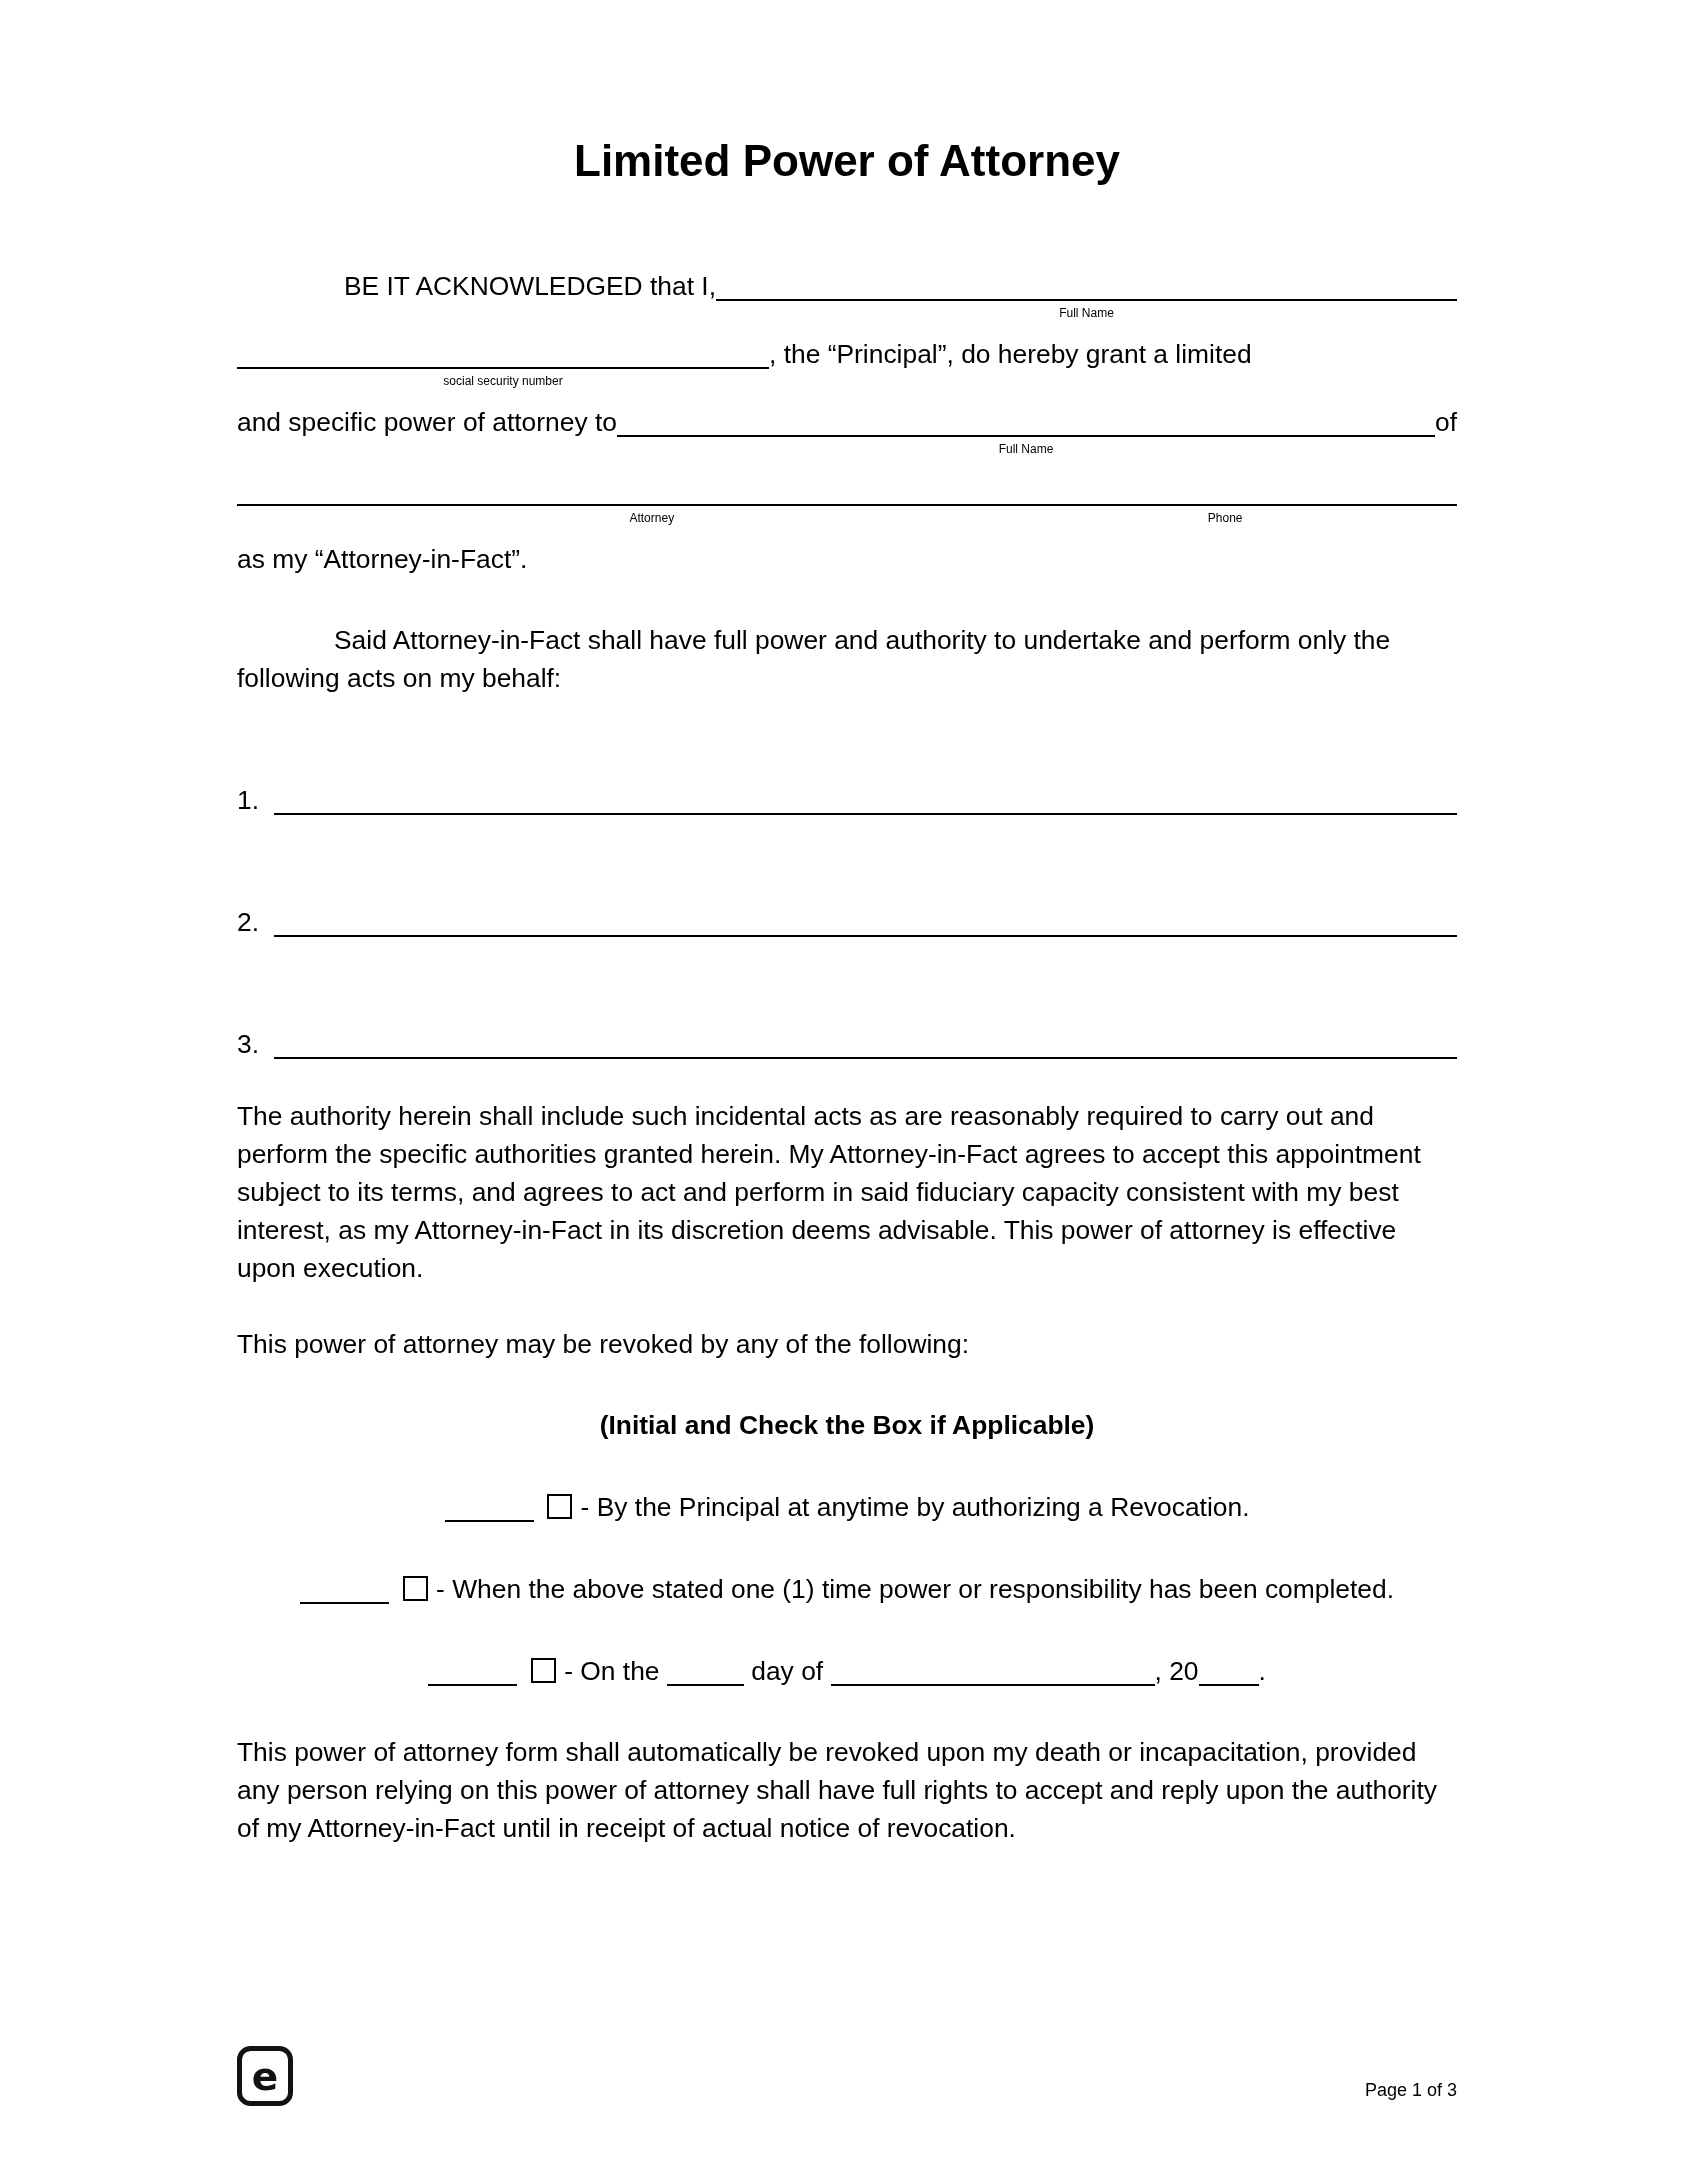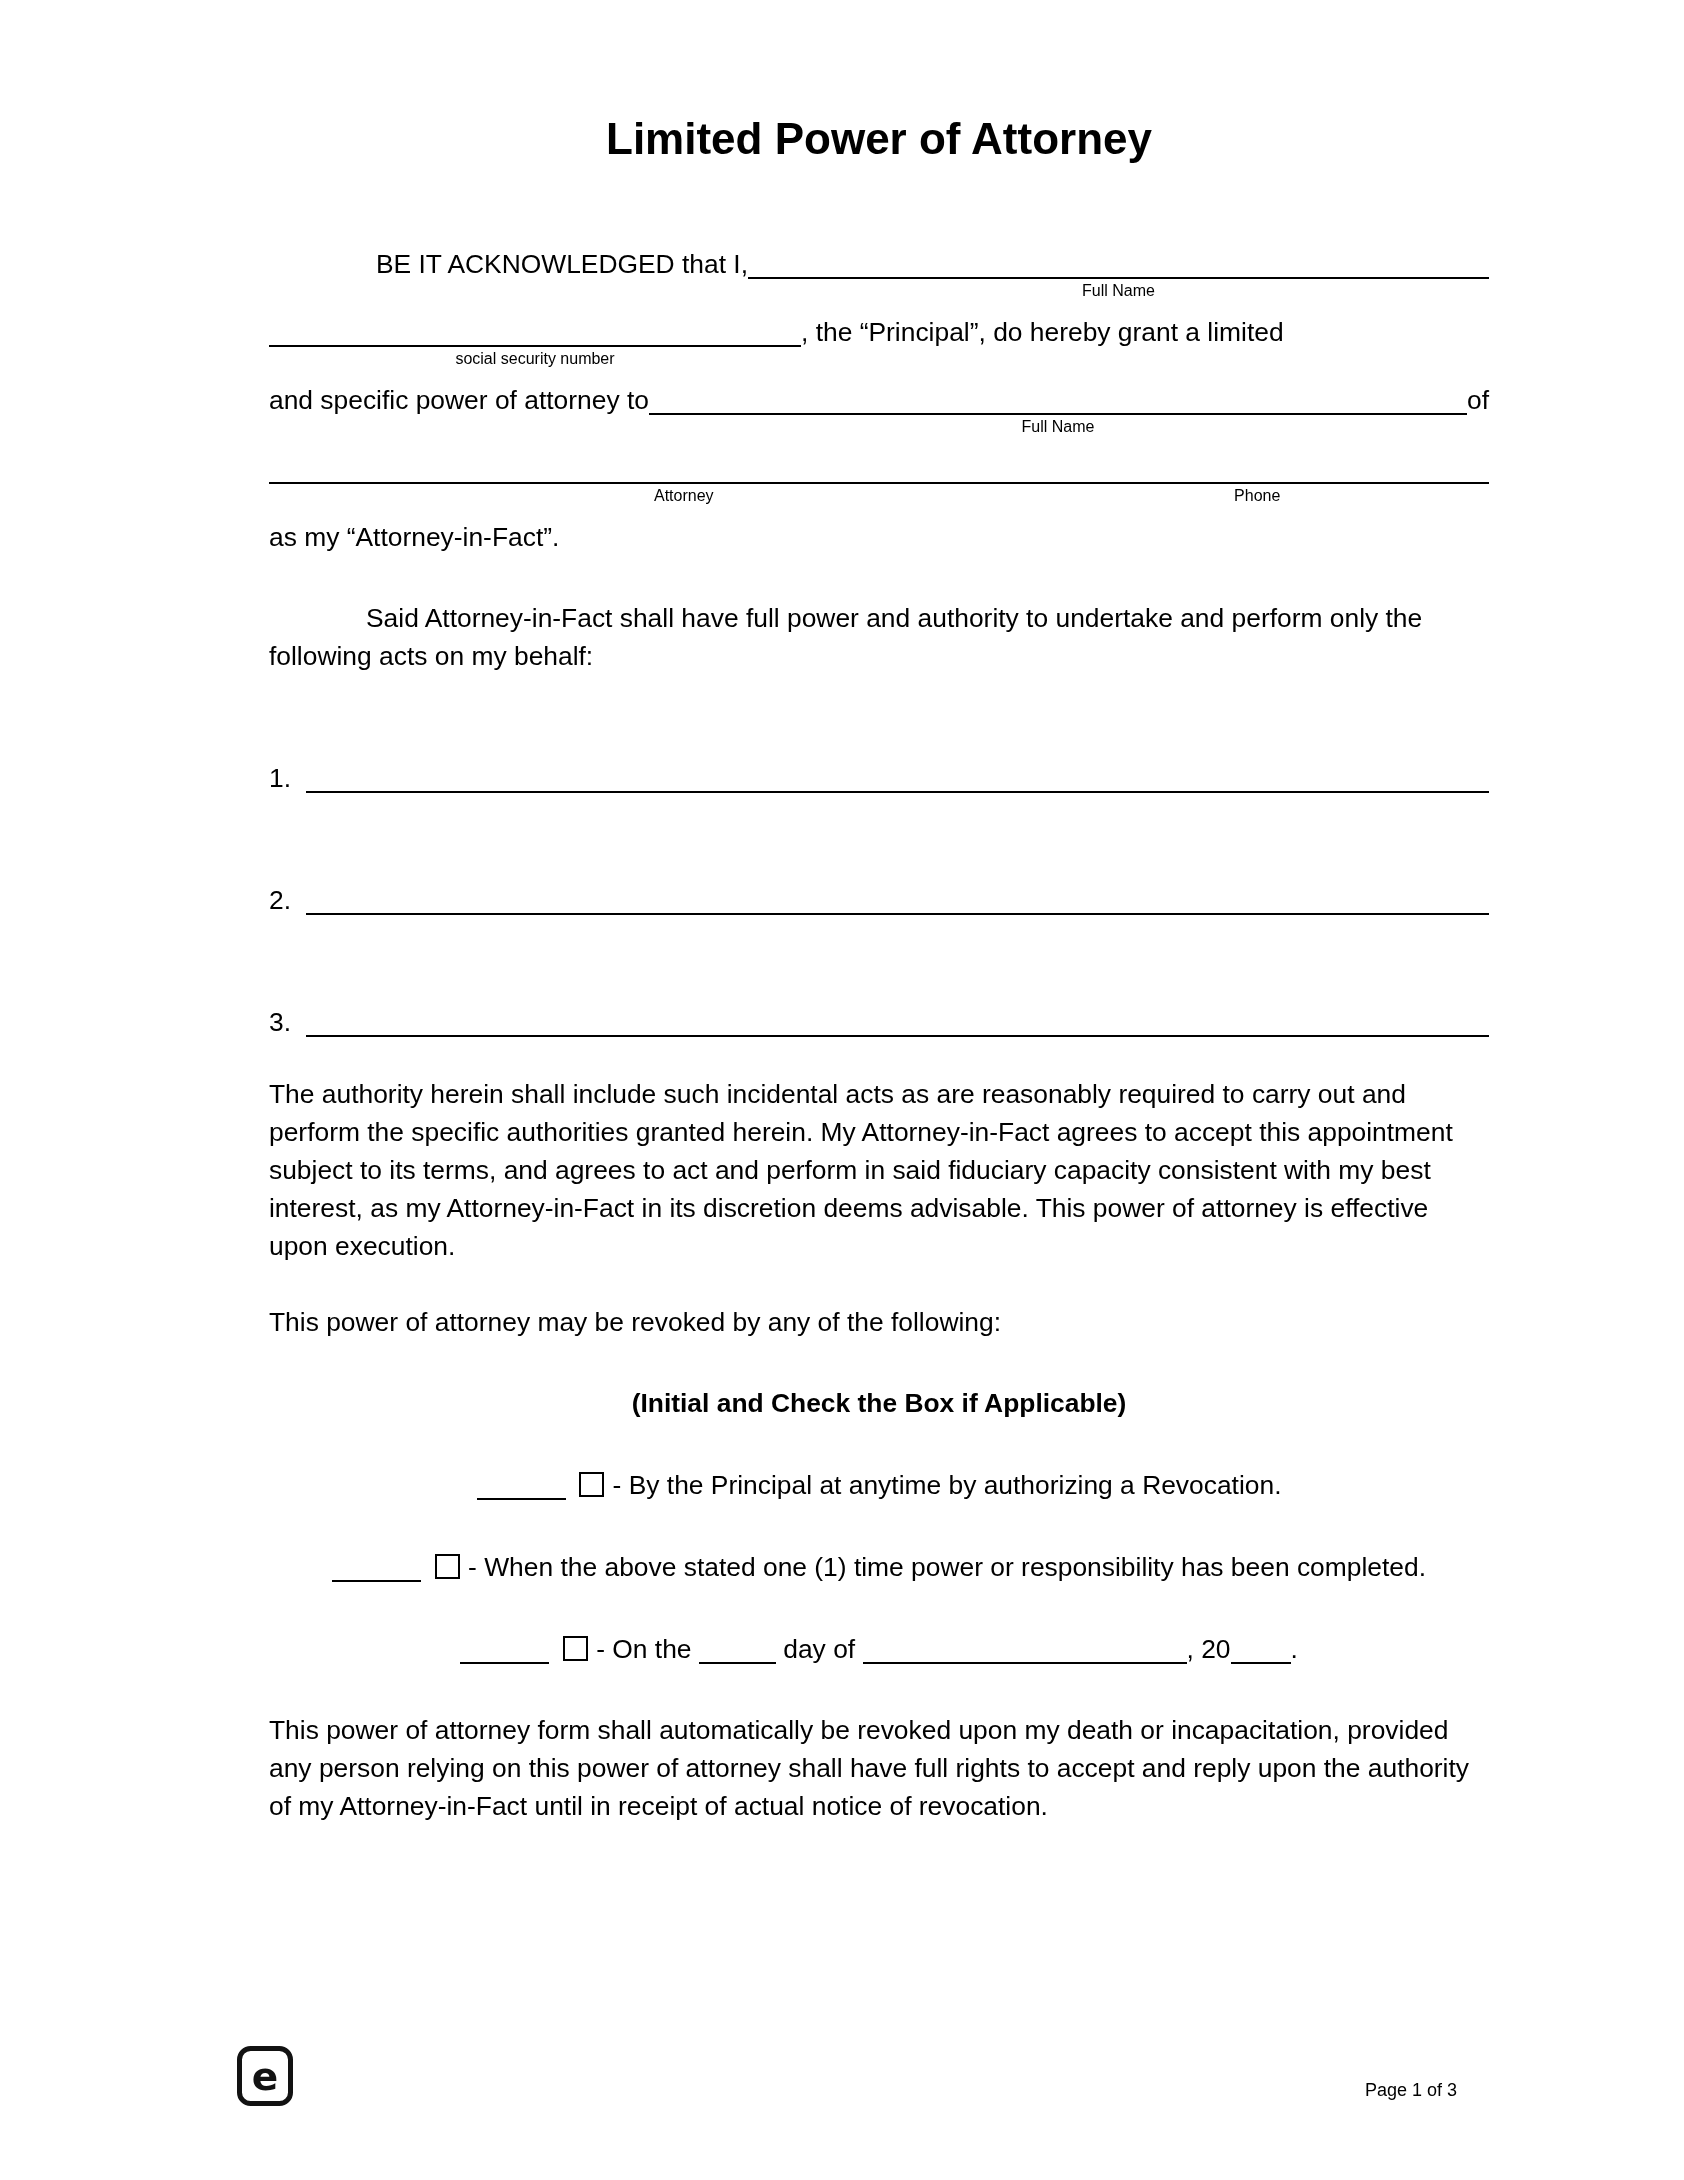--- a/index.html
+++ b/index.html
@@ -10,23 +10,22 @@
     background: #ffffff;
     font-family: "Liberation Sans", sans-serif;
     font-size: 26.4px;
     line-height: 38px;
     color: #000000;
     overflow: hidden;
   }
   .content {
     position: absolute;
     left: 237px;
-    top: 112px;
+    top: 134px;
     width: 1220px;
-    margin-left: 32px;
   }
   .doc-title {
     font-size: 44px;
     line-height: 53px;
     font-weight: bold;
     text-align: center;
     margin: 0 0 77px 0;
   }
   
   .fill-row {
@@ -44,21 +43,21 @@
     top: 6px;
   }
   .grow { flex: 1 1 auto; }
   .w625 { width: 532px; flex: 0 0 auto; }
   .indent-first { padding-left: 107px; }
   .blank-label {
     position: absolute;
     top: calc(100% + 4.3px);
     left: 50%;
     transform: translateX(-50%);
-    font-size: 16px;
+    font-size: 12px;
     line-height: 20.4px;
     white-space: nowrap;
     font-weight: normal;
   }
   .blank-line {
     position: relative;
     border-bottom: 2.6px solid #000;
     height: 36px;
     margin-bottom: 34px;
   }

